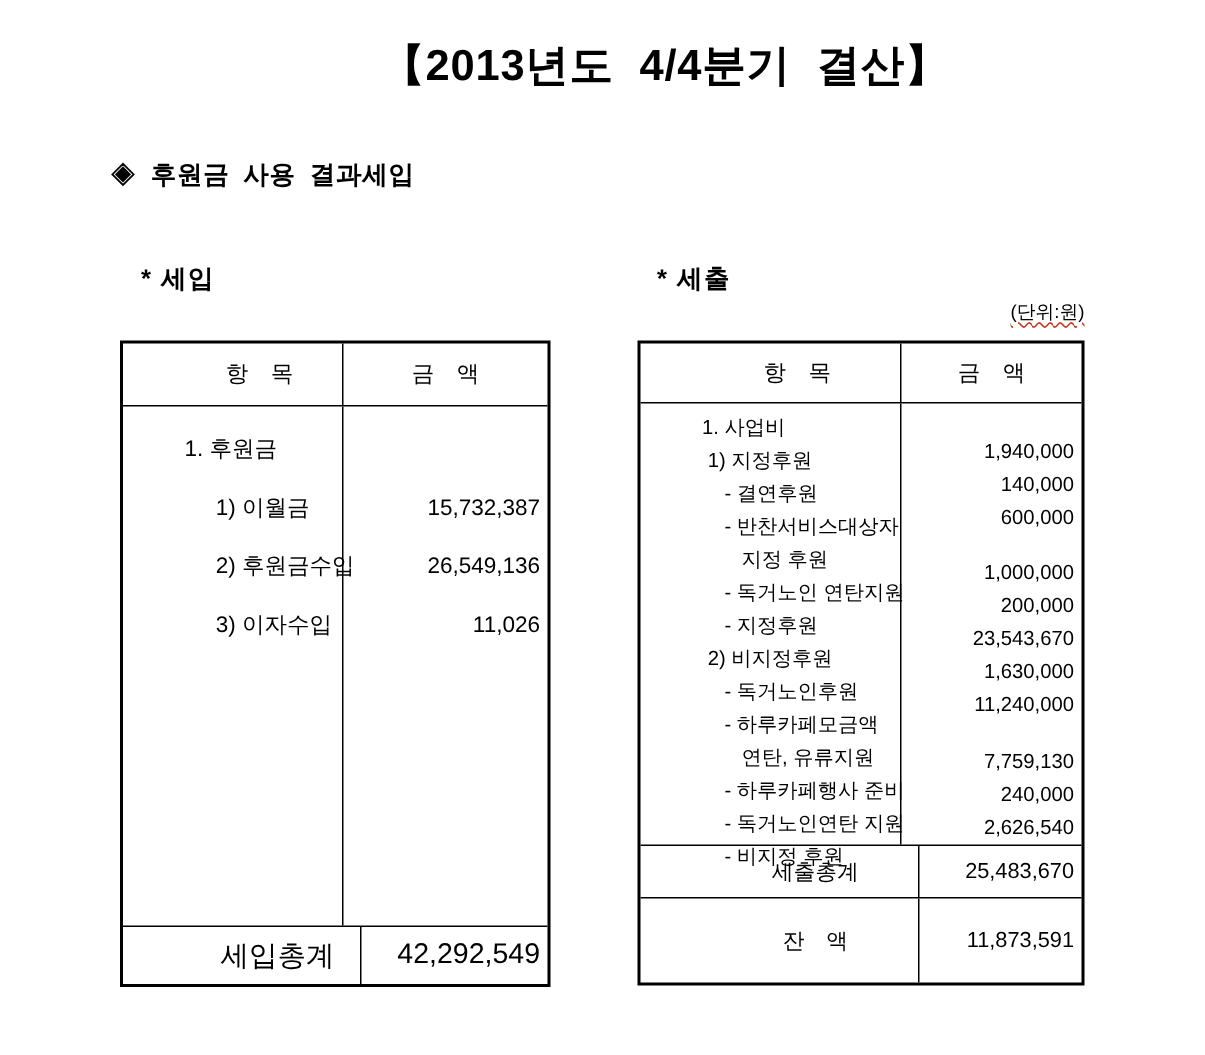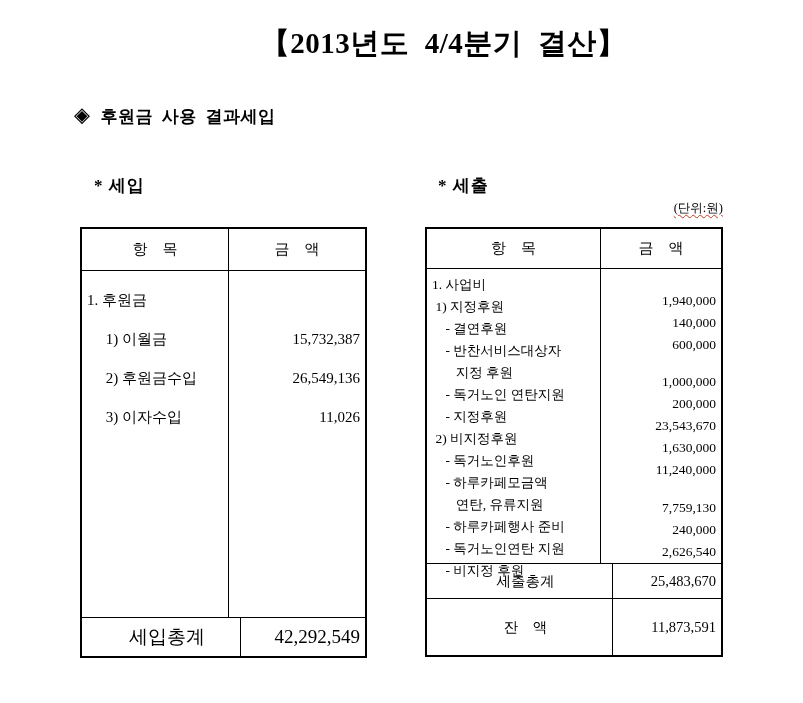--- a/index.html
+++ b/index.html
@@ -2,21 +2,21 @@
 <html lang="ko"><head>
 <meta charset="utf-8">
 <style>
   * { margin:0; padding:0; box-sizing:border-box; }
   html,body { background:#ffffff; }
   .page {
     position:relative;
     width:803px; height:703px;
     background:#ffffff;
     color:#000;
-    font-family:Liberation Serif, serif;
+    font-family:Liberation Sans, sans-serif;
     overflow:hidden;
   }
   .title {
     position:absolute; top:24px; left:0; width:100%;
     padding-left:84px;
     text-align:center;
     font-size:29px; font-weight:bold;
     white-space:pre; letter-spacing:0.5px;
   }
   .section-heading {
@@ -50,21 +50,21 @@
   .seip-table   { left:80px;  top:227px; width:287px; height:431px; }
   .sechul-table { left:425px; top:227px; width:298px; height:430px; }
 
   .thead { display:flex; border-bottom:1.5px solid #000; flex:none; }
   .seip-table   .thead { height:42px; }
   .sechul-table .thead { height:40px; }
   .th {
     display:flex; align-items:center; justify-content:center;
     font-size:15px; white-space:pre;
   }
-  .col-item   { border-right:1.5px solid #000; }
+  .col-item   { border-right:1.5px solid #000;padding-left:36px; }
   .seip-table   .col-item { width:147px; }
   .seip-table   .col-amt  { flex:1; }
   .sechul-table .col-item { width:174px; }
   .sechul-table .col-amt  { flex:1; }
 
   .tbody { display:flex; flex:1; min-height:0; }
   .tbody .col { display:flex; flex-direction:column; }
   .seip-table   .tbody { font-size:15px; }
   .seip-table   .tbody .col { padding-top:15px;gap:11px; }
   .seip-table   .line { line-height:28px; height:28px; }

